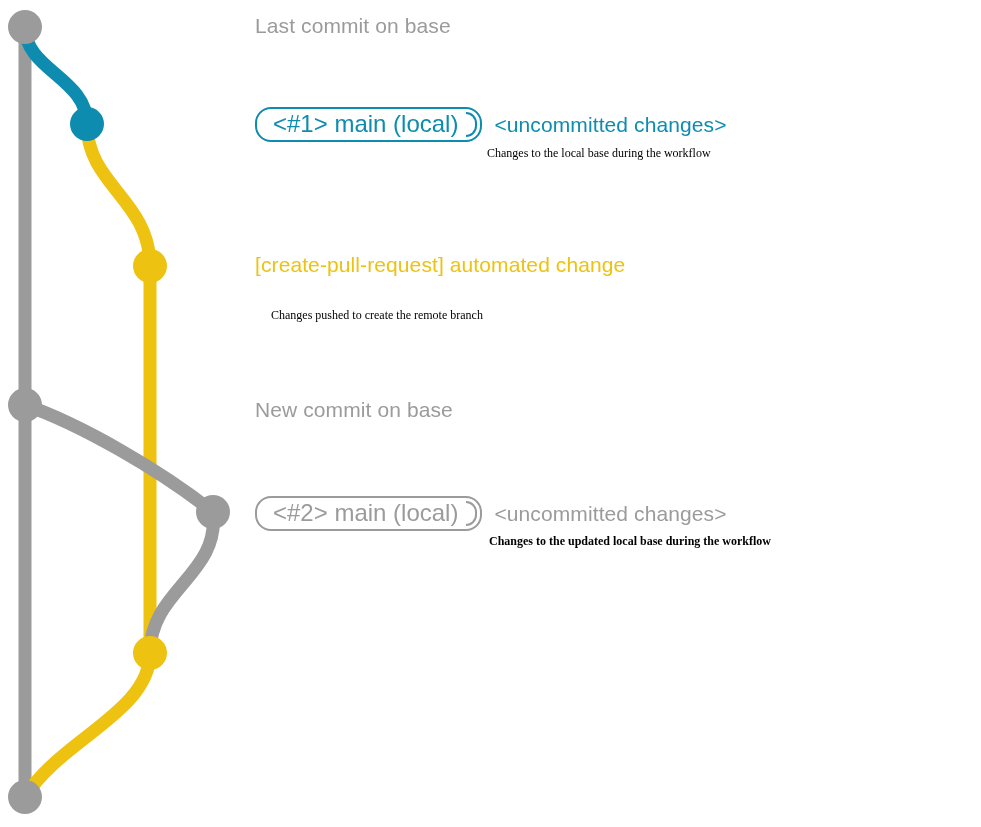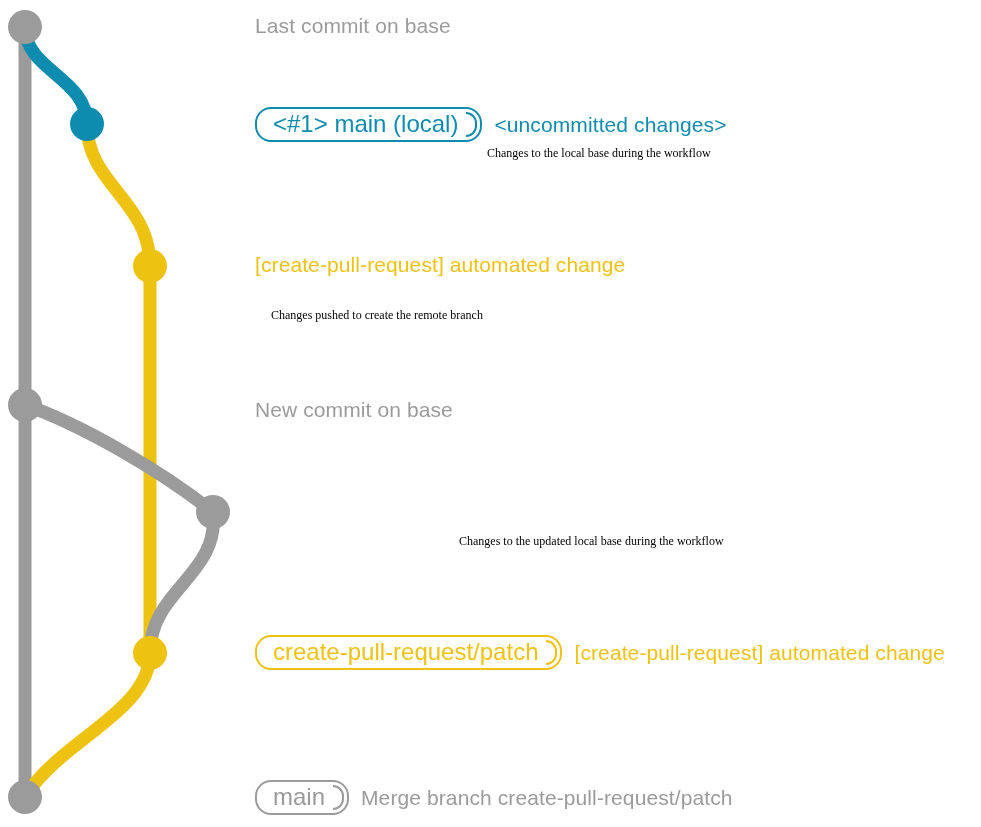--- a/index.html
+++ b/index.html
@@ -142,27 +142,22 @@
 
   <div class="row" style="left:255px; top:253px;">
     <span class="headline c-yellow">[create-pull-request] automated change</span>
   </div>
   <div class="subtext" style="left:271px; top:308px;">Changes pushed to create the remote branch</div>
 
   <div class="row" style="left:255px; top:398px;">
     <span class="headline c-gray">New commit on base</span>
   </div>
 
-  <div class="subtext" style="left:459px; top:534px;">Changes to the updated local base during the workflow</div>
+  <div class="row" style="left:255px; top:496px;">
+    <span class="tag c-gray">
+      <span class="tag-label">&lt;#2&gt; main (local)</span>
+    </span><span class="headline c-gray">&lt;uncommitted changes&gt;</span>
+  </div>
+  <div class="subtext" style="left:489px; top:534px;font-weight:bold;">Changes to the updated local base during the workflow</div>
 
-  <div class="row" style="left:255px; top:635px;">
-    <span class="tag c-yellow">
-      <span class="tag-label">create-pull-request/patch</span>
-    </span><span class="headline c-yellow">[create-pull-request] automated change</span>
-  </div>
 
-  <div class="row" style="left:255px; top:780px;">
-    <span class="tag c-gray">
-      <span class="tag-label">main</span>
-    </span><span class="headline c-gray">Merge branch create-pull-request/patch</span>
-  </div>
 
 </div>
 
 </body></html>

